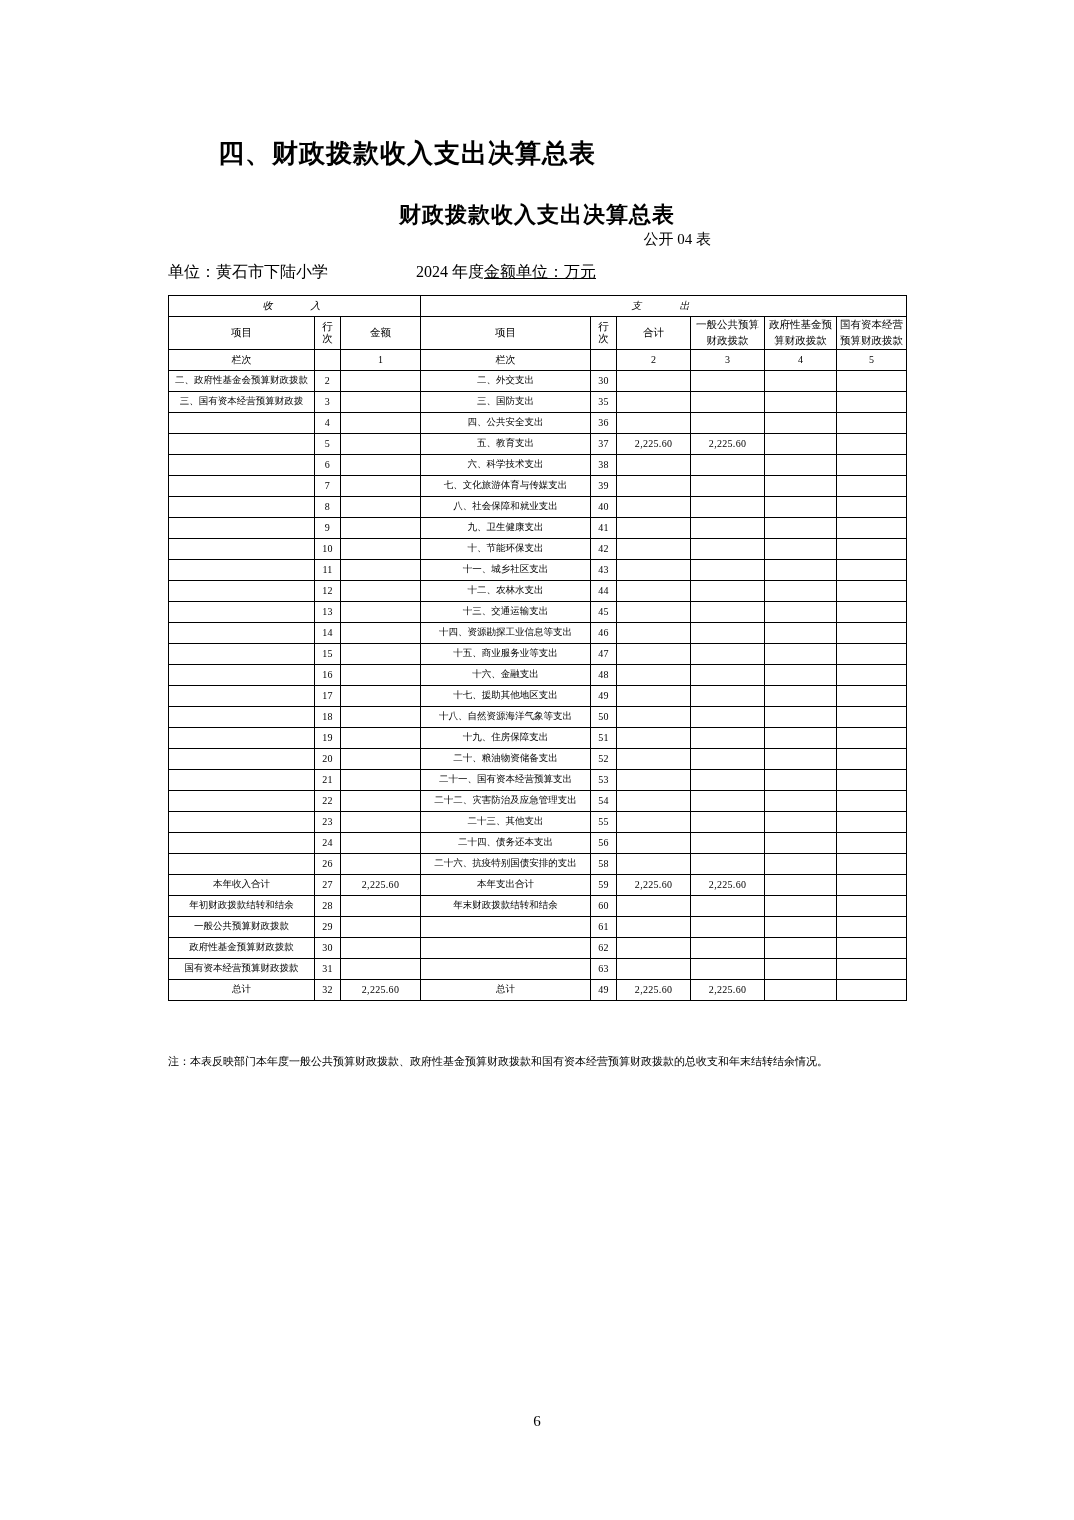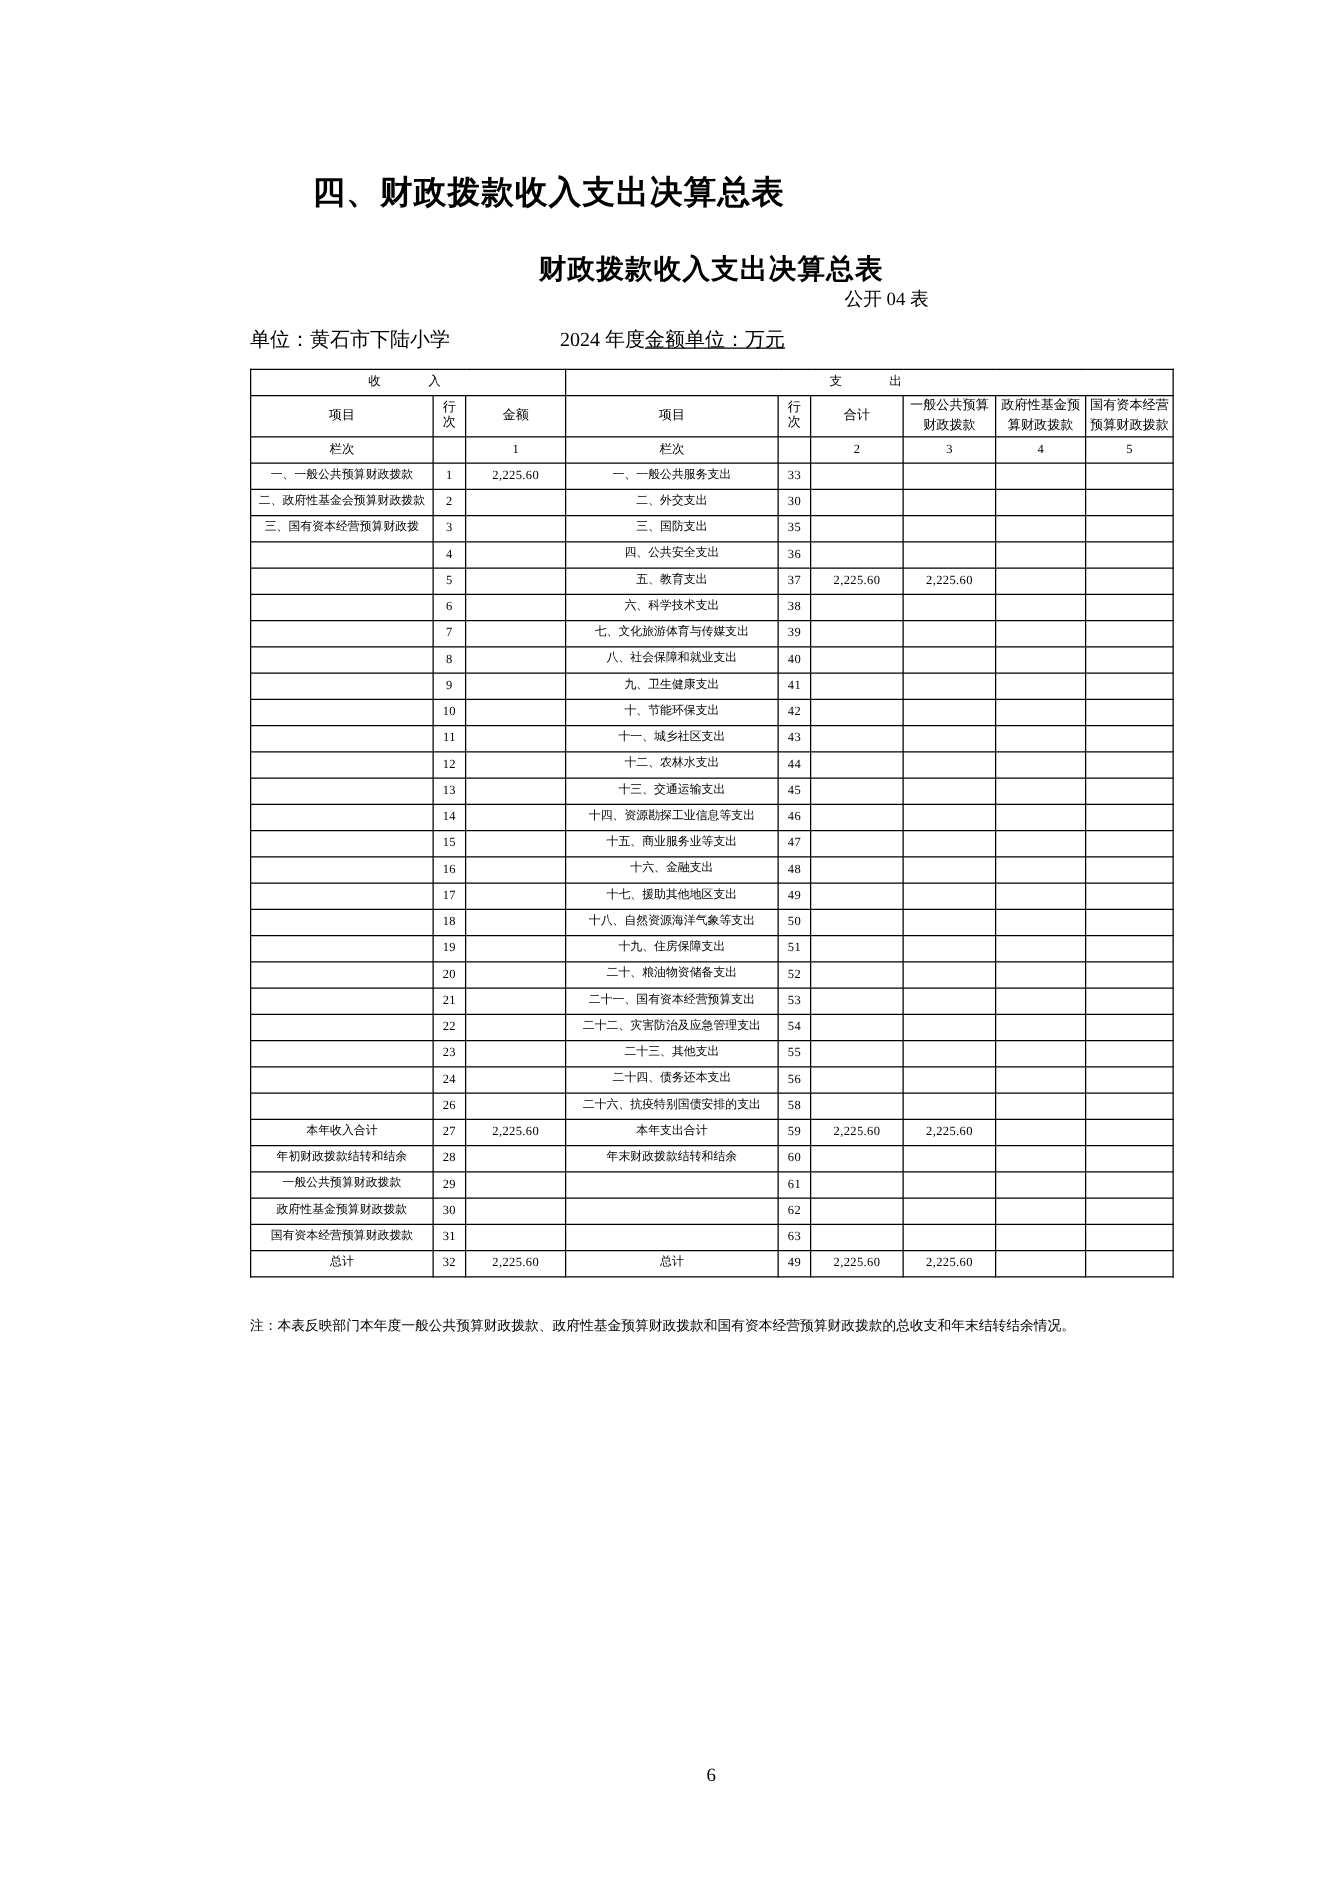--- a/index.html
+++ b/index.html
@@ -12,21 +12,20 @@
     height: 1520px;
     font-family: "Liberation Serif", serif;
     color: #000000;
     position: relative;
   }
   .page {
     position: relative;
     width: 856px;
     height: 1520px;
     box-sizing: border-box;
-    margin-left: 32px;
   }
   .h1 {
     position: absolute;
     left: 218px;
     top: 136px;
     font-size: 26px;
     font-weight: bold;
     letter-spacing: 1px;
   }
   .h2 {
@@ -74,20 +73,21 @@
     text-align: center;
     vertical-align: middle;
     height: 20px;
     line-height: 1.15;
     font-weight: normal;
   }
   .sec-head {
     height: 20px;
     font-size: 10px;
     letter-spacing: 6px;
+    font-style: italic;
   }
   .col-head {
     height: 56px;
     font-size: 10.5px;
   }
   .col-head .two-line { line-height: 1.5; }
   .rowno-head { font-size: 10.5px; }
   .lanci { height: 19px; font-size: 10px; }
   .item-left {
     text-align: left;
@@ -193,31 +193,20 @@
         <td>栏次</td>
         <td></td>
         <td>1</td>
         <td>栏次</td>
         <td></td>
         <td>2</td>
         <td>3</td>
         <td>4</td>
         <td>5</td>
       </tr>
-    <tr>
-          <td class="item-left">一、一般公共预算财政拨款</td>
-          <td class="num">1</td>
-          <td class="num">2,225.60</td>
-          <td class="item-left">一、一般公共服务支出</td>
-          <td class="num">33</td>
-          <td class="num"></td>
-          <td class="num"></td>
-          <td class="num"></td>
-          <td class="num"></td>
-        </tr>
         <tr>
           <td class="item-left">二、政府性基金会预算财政拨款</td>
           <td class="num">2</td>
           <td class="num"></td>
           <td class="item-left">二、外交支出</td>
           <td class="num">30</td>
           <td class="num"></td>
           <td class="num"></td>
           <td class="num"></td>
           <td class="num"></td>

